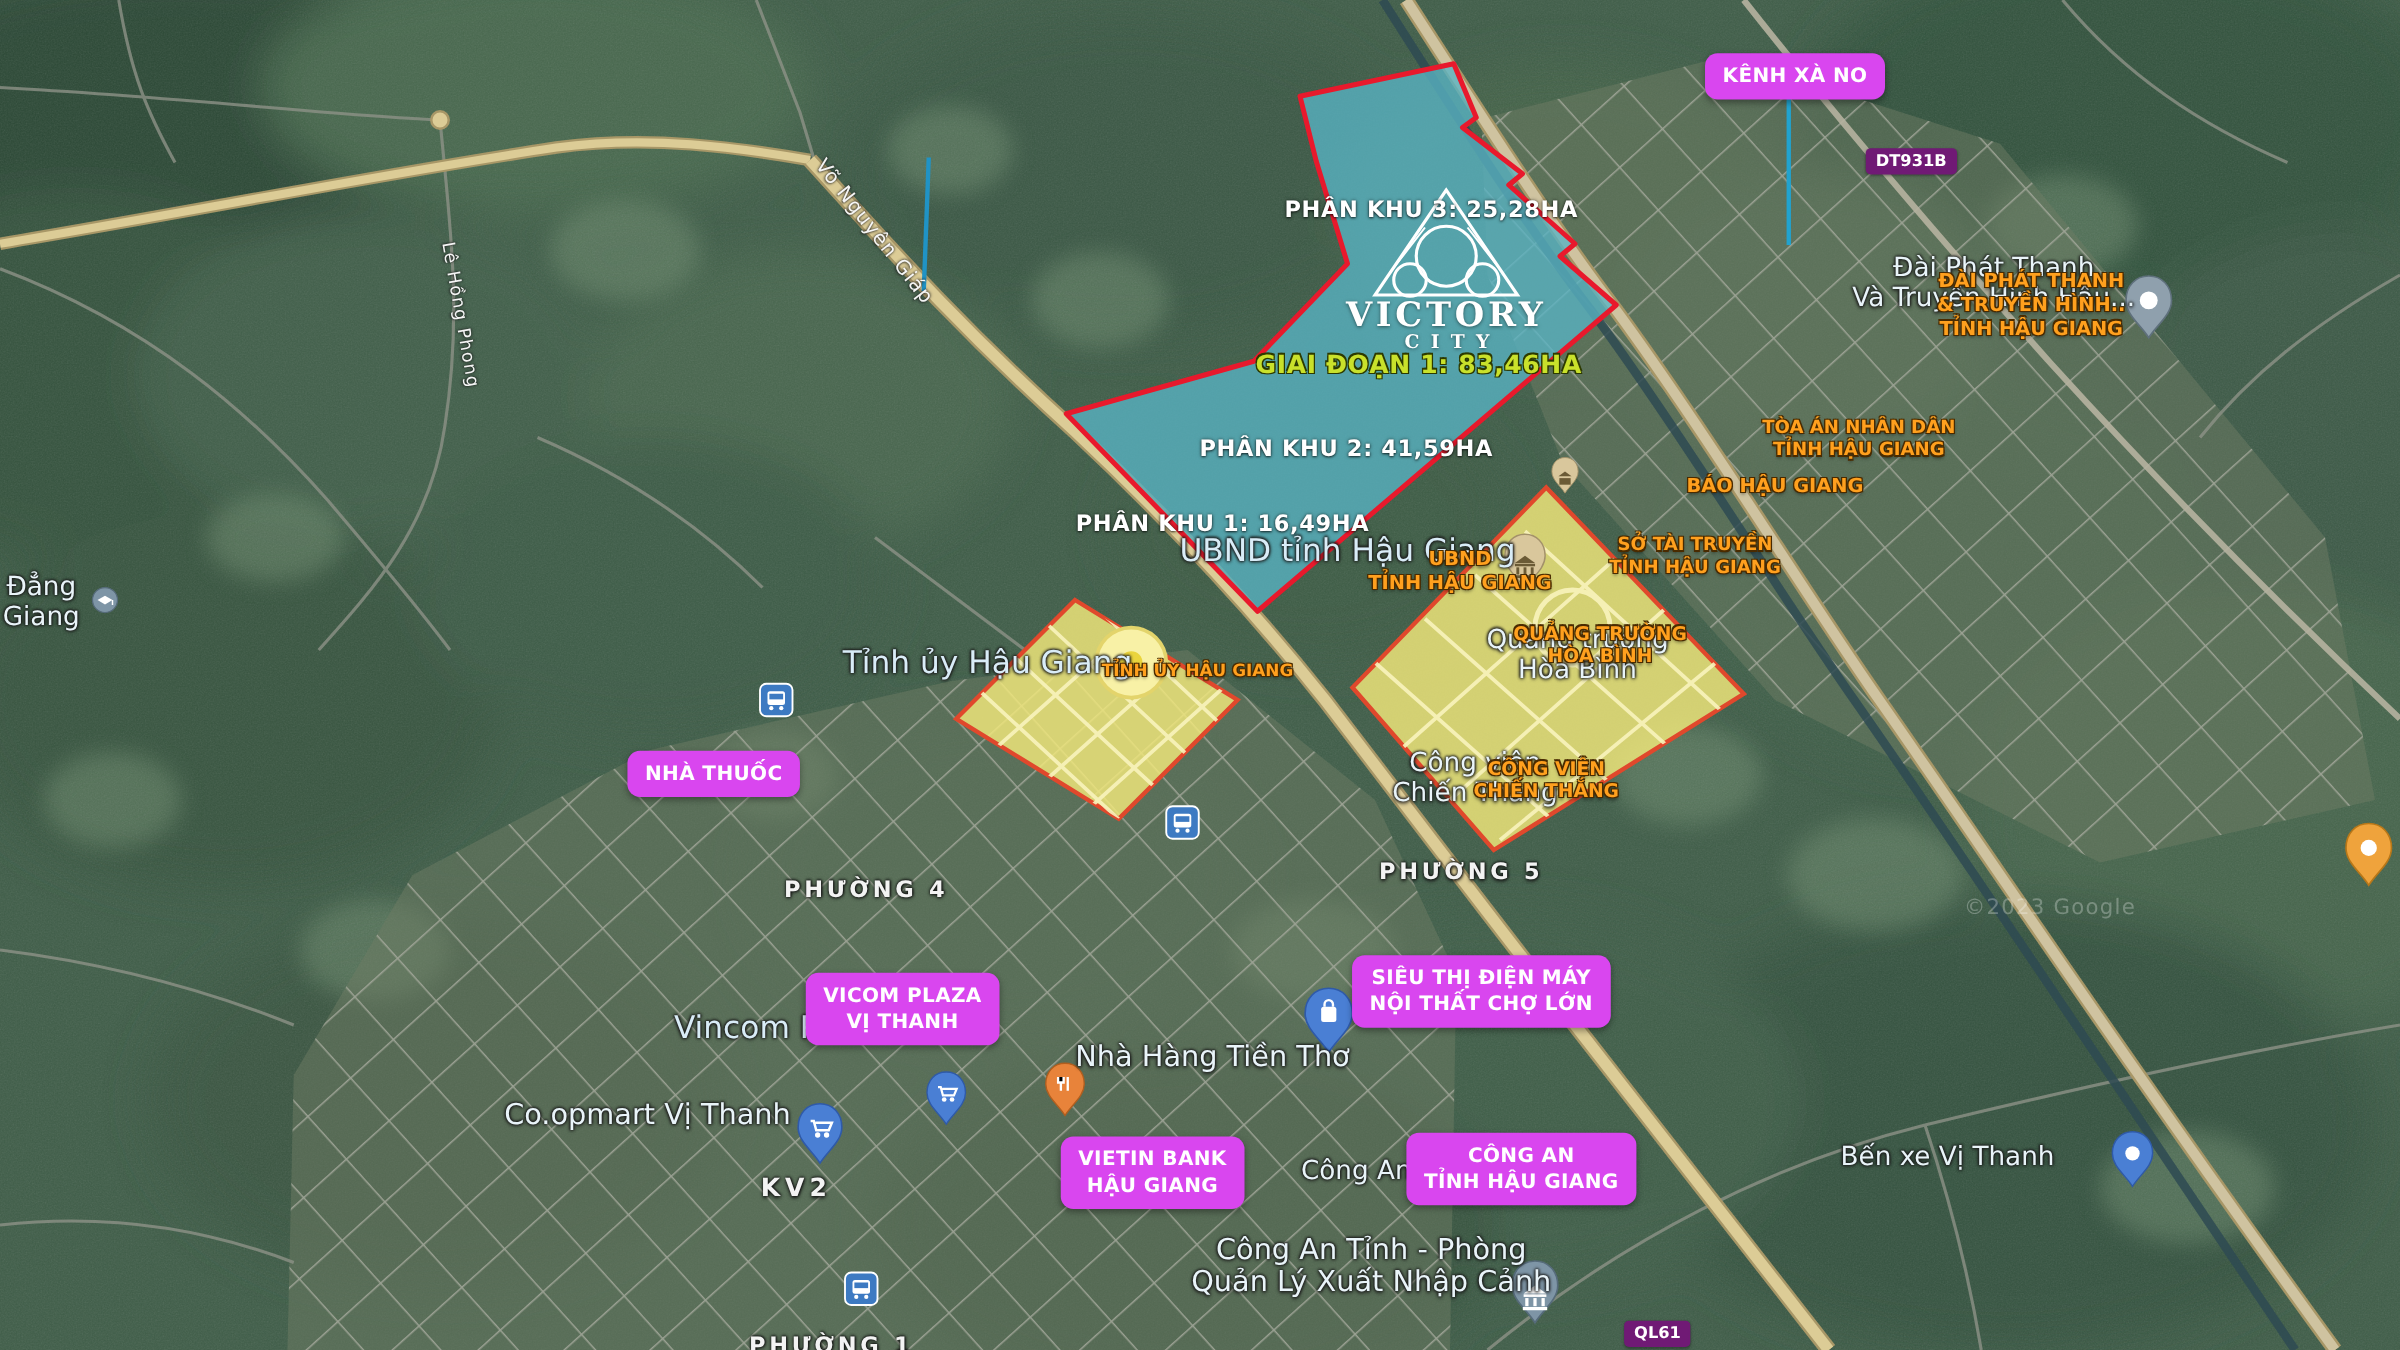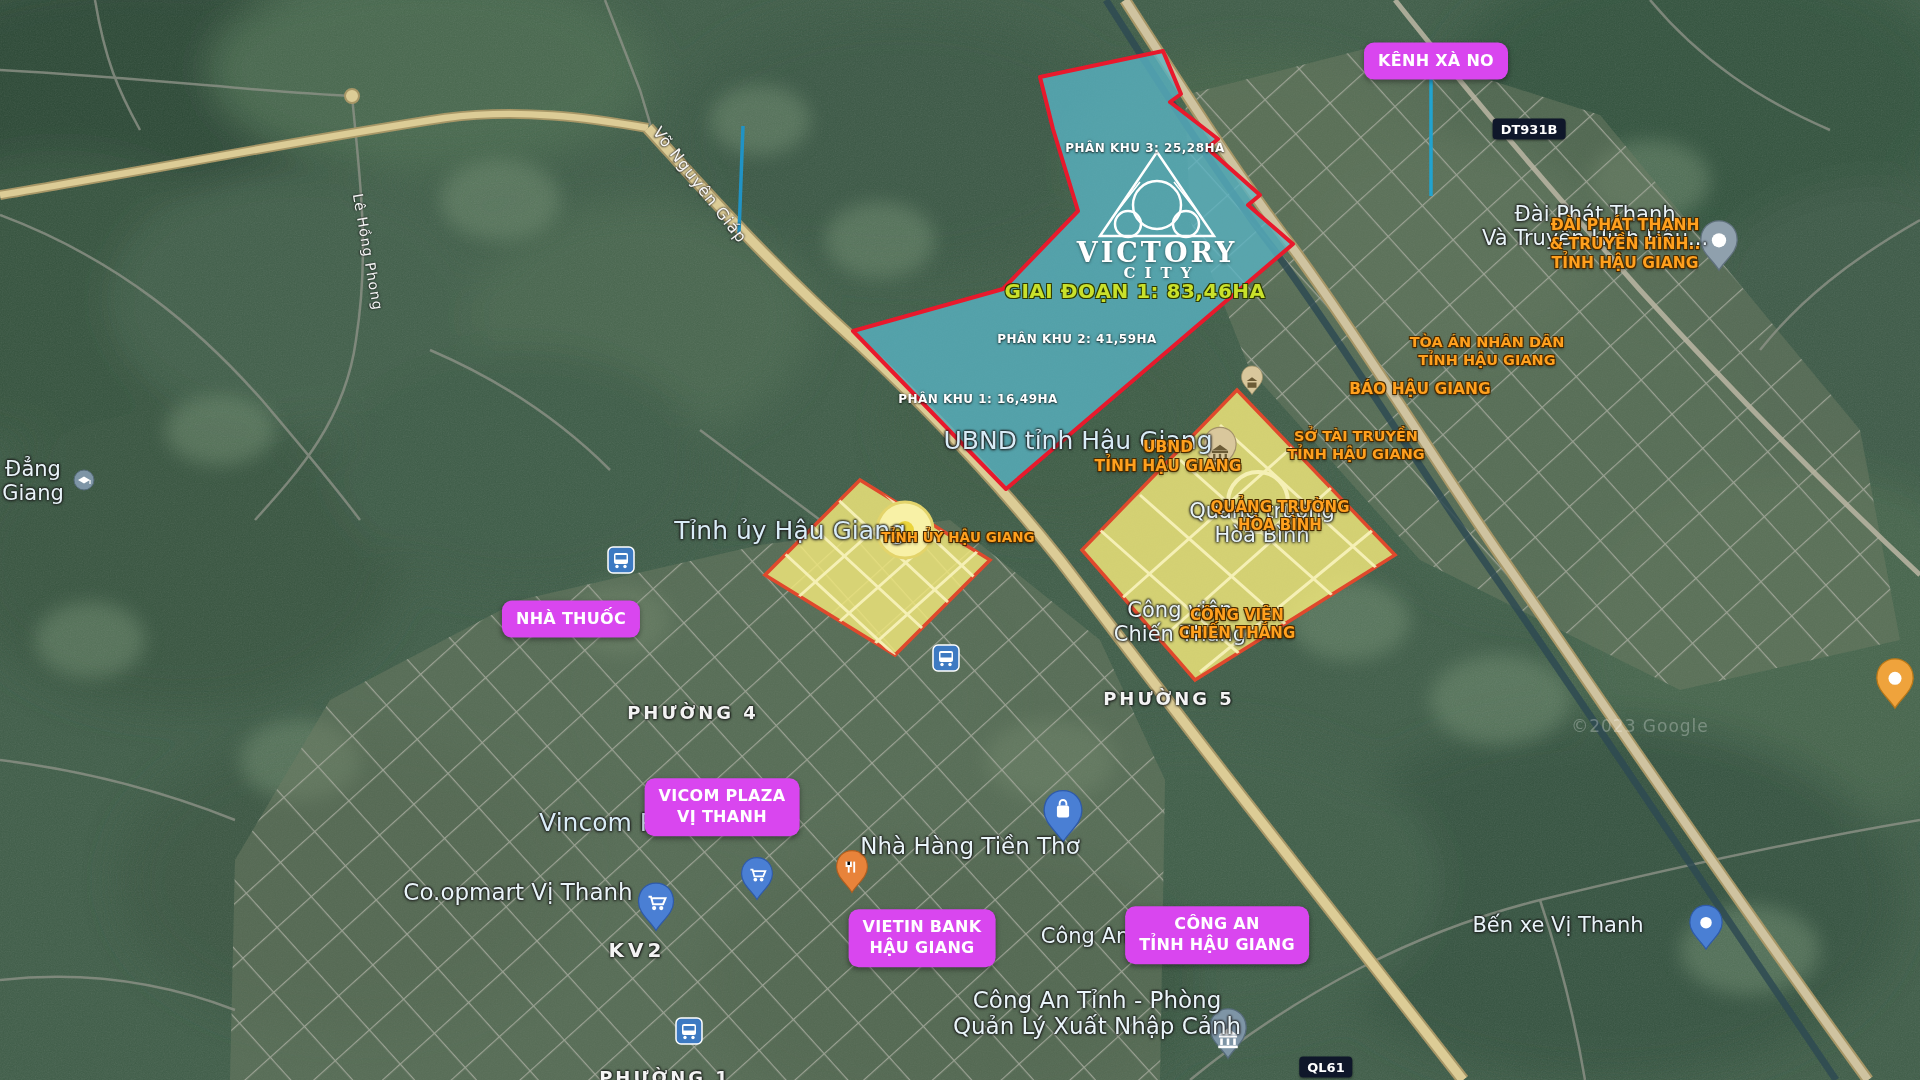--- a/index.html
+++ b/index.html
@@ -18,28 +18,28 @@
   .area{color:rgba(255,255,255,.95);font-size:18px;font-weight:700;letter-spacing:3px;z-index:3;
         text-shadow:0 1px 3px rgba(20,20,20,.95),0 -1px 2px rgba(20,20,20,.8),1px 0 2px rgba(20,20,20,.8);}
   
   .poi{color:#ffa01e;font-weight:800;font-size:15px;line-height:1.22;z-index:6;
        text-shadow:-1px -1px 0 #4a2b00,1px -1px 0 #4a2b00,-1px 1px 0 #4a2b00,1px 1px 0 #4a2b00,0 2px 3px rgba(0,0,0,.55);}
   
   .pill{background:#d946ef;color:#fff;font-weight:800;font-size:16px;line-height:1.3;
         padding:8px 14px;border-radius:10px;z-index:8;letter-spacing:.3px;
         box-shadow:0 2px 5px rgba(0,0,0,.35);}
   
-  .badge{background:#0f172a;color:#fff;font-size:13px;font-weight:700;padding:3px 8px;
+  .badge{background:#701a75;color:#fff;font-size:13px;font-weight:700;padding:3px 8px;
          border-radius:4px;z-index:6;box-shadow:0 1px 2px rgba(0,0,0,.3);}
   
   .street{color:rgba(255,255,255,.95);font-size:16px;letter-spacing:1px;z-index:3;
           text-shadow:0 1px 2px rgba(30,30,30,.9),0 -1px 2px rgba(30,30,30,.7);}
   
-  .pk{color:#fff;font-weight:700;font-size:12px;letter-spacing:.5px;z-index:7;
-      text-shadow:0 1px 2px rgba(0,0,0,.65),0 0 3px rgba(0,0,0,.5);}
+  .pk{color:#fff;font-weight:700;font-size:18px;letter-spacing:.5px;z-index:7;
+      text-shadow:0 1px 2px rgba(0,0,0,.65),0 0 3px rgba(0,0,0,.5);margin-top:20px;}
   .phase{color:#c9e12b;font-weight:800;font-size:20px;z-index:7;letter-spacing:.5px;
          text-shadow:-1px -1px 0 #2d3a00,1px -1px 0 #2d3a00,-1px 1px 0 #2d3a00,1px 1px 0 #2d3a00;margin-left:28px;}
   .logo-v{font-family:"DejaVu Serif","Liberation Serif",serif;color:#fff;font-weight:700;
           font-size:27px;letter-spacing:3px;z-index:7;text-shadow:0 1px 3px rgba(0,0,0,.5);}
   .logo-c{font-family:"DejaVu Serif","Liberation Serif",serif;color:#fff;font-weight:700;
           font-size:15px;letter-spacing:9px;z-index:7;text-shadow:0 1px 3px rgba(0,0,0,.5);}
   .wm{color:rgba(255,255,255,.28);font-size:17px;z-index:3;letter-spacing:1px;}
 </style>
 </head>
 <body>
@@ -308,20 +308,24 @@
 <div class="abs phase nw" style="left:1107px;top:291px">GIAI ĐOẠN 1: 83,46HA</div>
 <div class="abs logo-v nw" style="left:1157px;top:252px">VICTORY</div>
 <div class="abs logo-c nw" style="left:1162px;top:273px">CITY</div>
 
 <div class="abs pill nw" style="left:1436px;top:61px">KÊNH XÀ NO</div>
 <div class="abs pill nw" style="left:571px;top:619px">NHÀ THUỐC</div>
 <div class="abs pill" style="left:722px;top:807px">
   <div class="nw">VICOM PLAZA</div>
   <div class="nw">VỊ THANH</div>
 </div>
+<div class="abs pill" style="left:1185px;top:793px">
+  <div class="nw">SIÊU THỊ ĐIỆN MÁY</div>
+  <div class="nw">NỘI THẤT CHỢ LỚN</div>
+</div>
 <div class="abs pill" style="left:922px;top:938px">
   <div class="nw">VIETIN BANK</div>
   <div class="nw">HẬU GIANG</div>
 </div>
 <div class="abs pill" style="left:1217px;top:935px">
   <div class="nw">CÔNG AN</div>
   <div class="nw">TỈNH HẬU GIANG</div>
 </div>
 
 <div class="abs poi" style="left:1625px;top:244px;font-size:15.5px">

